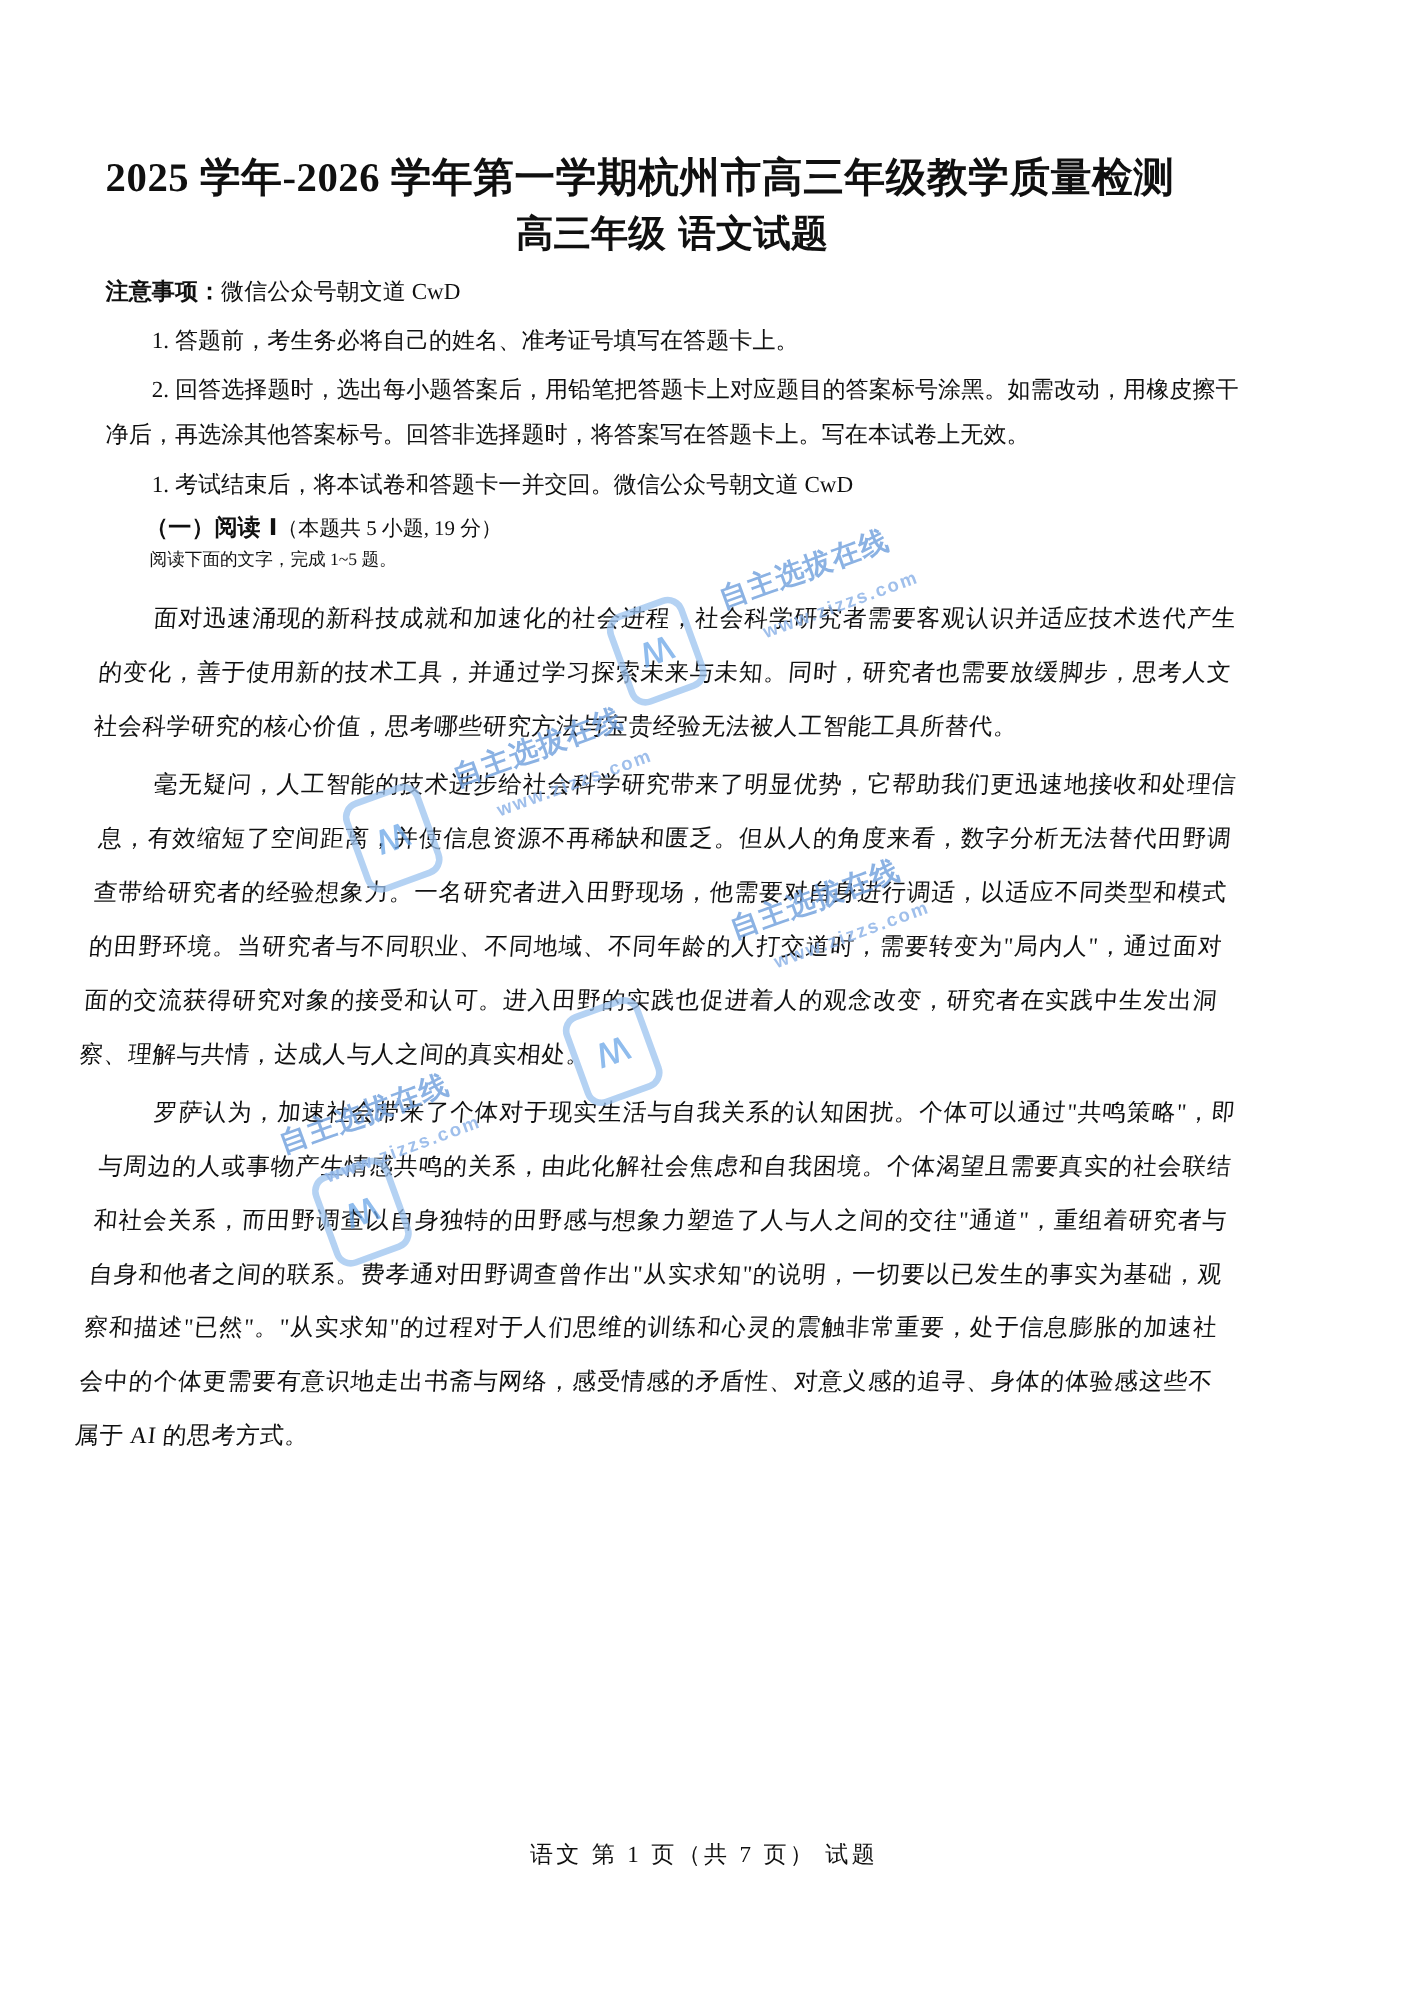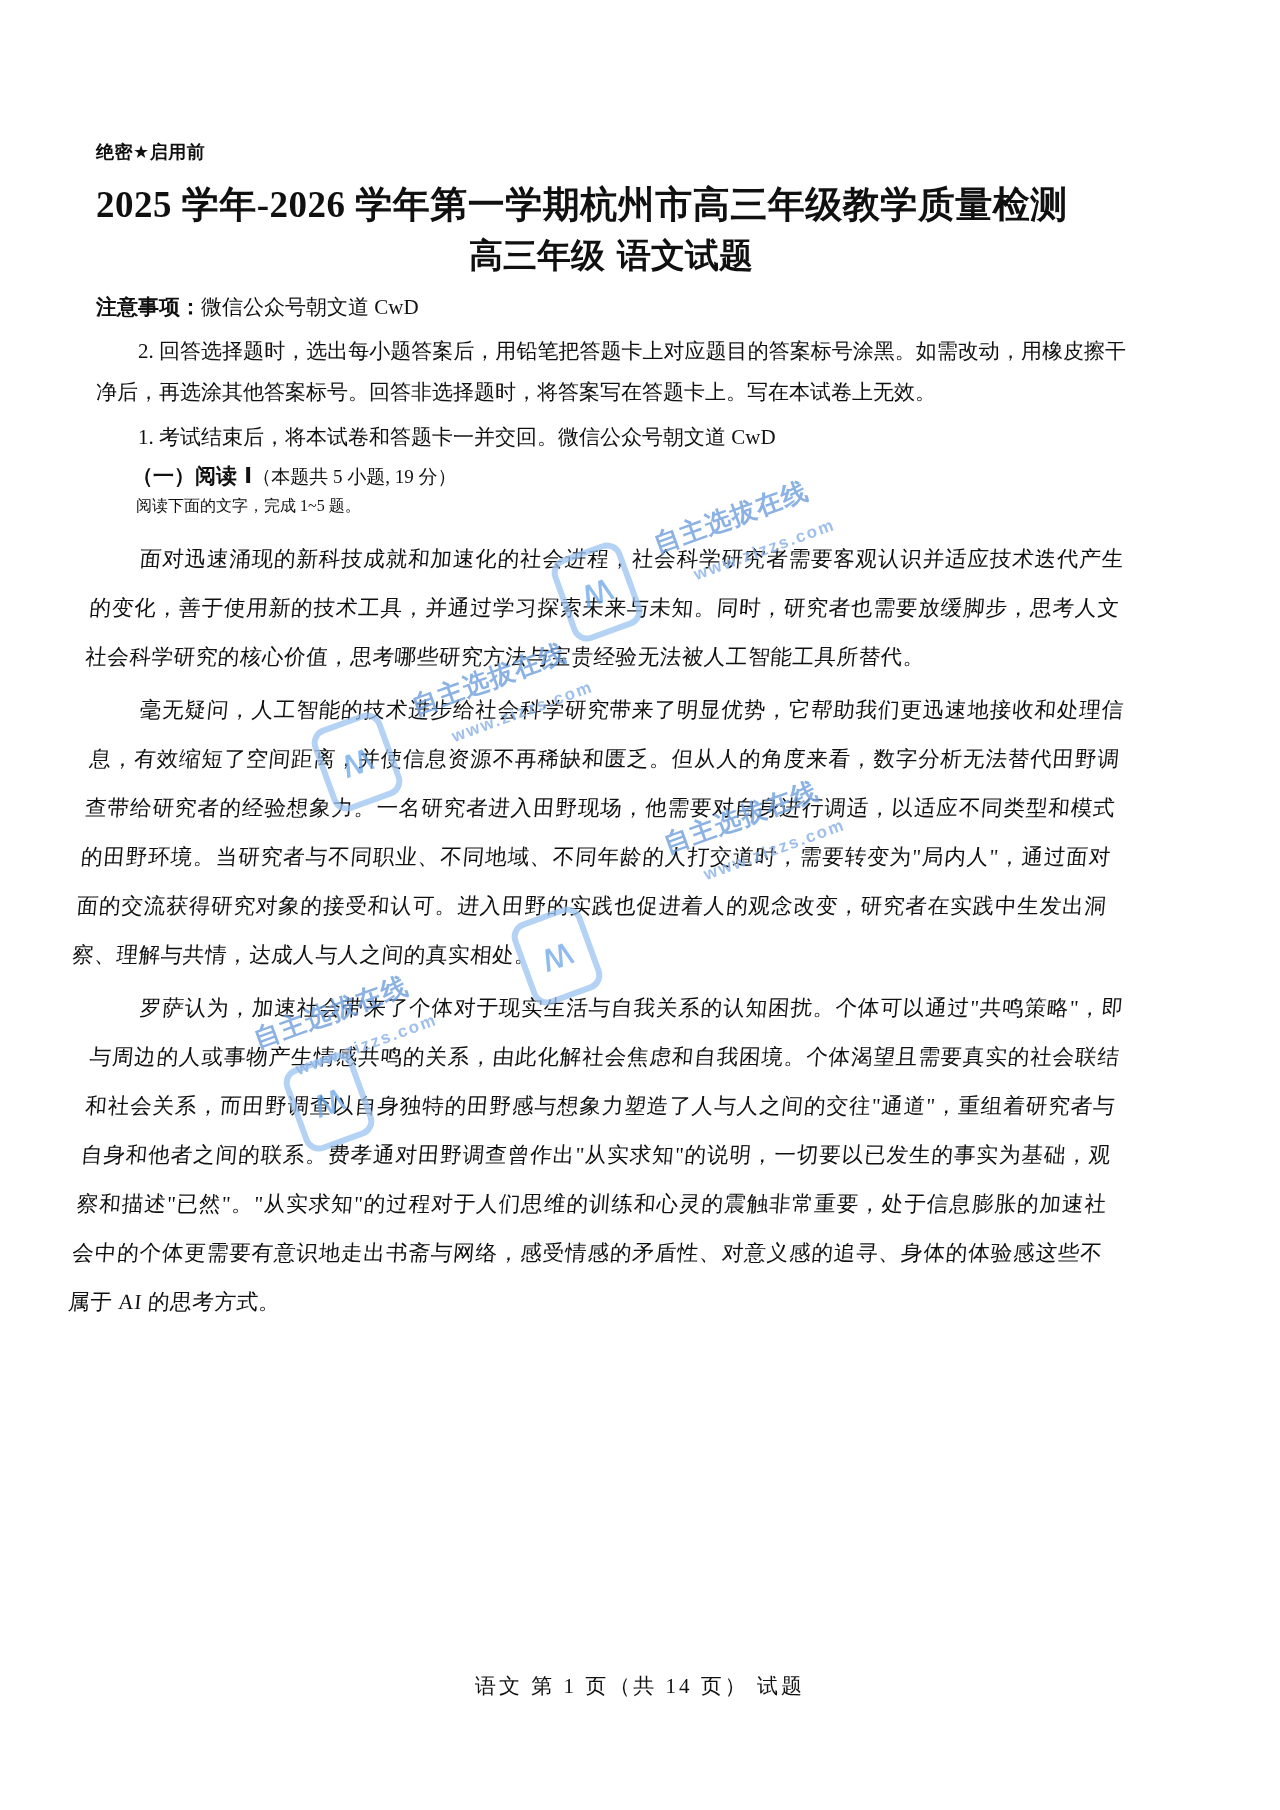--- a/index.html
+++ b/index.html
@@ -213,38 +213,38 @@
 
     <div class="wm wm-logo" style="left:292px; top:1058px; transform:rotate(-20deg);">
       <span>ʍ</span>
     </div>
     <div class="wm wm-text wm-cn" style="left:250px; top:995px; transform:rotate(-20deg);">自主选拔在线</div>
     <div class="wm wm-text wm-url" style="left:292px; top:1035px; transform:rotate(-20deg);">www.zizzs.com</div>
   </div>
 
   <div class="content">
 
-    <div class="secret-line">绝密★启用前</div>
 
     <h1 class="doc-title">2025 学年-2026 学年第一学期杭州市高三年级教学质量检测</h1>
     <h2 class="doc-subtitle">高三年级  语文试题</h2>
 
     <p class="notice-head">
       <b>注意事项：</b><span class="tail">微信公众号朝文道 CwD</span>
     </p>
 
+    <p class="notice-item">1. 答题前，考生务必将自己的姓名、准考证号填写在答题卡上。</p>
     <p class="notice-item">2. 回答选择题时，选出每小题答案后，用铅笔把答题卡上对应题目的答案标号涂黑。如需改动，用橡皮擦干净后，再选涂其他答案标号。回答非选择题时，将答案写在答题卡上。写在本试卷上无效。</p>
     <p class="notice-item">1. 考试结束后，将本试卷和答题卡一并交回。微信公众号朝文道 CwD</p>
 
 
     <p class="subsection-title">
       <b>（一）阅读 I</b><span class="small">（本题共 5 小题, 19 分）</span>
     </p>
 
     <p class="instruction">阅读下面的文字，完成 1~5 题。</p>
 
     <p class="passage">面对迅速涌现的新科技成就和加速化的社会进程，社会科学研究者需要客观认识并适应技术迭代产生的变化，善于使用新的技术工具，并通过学习探索未来与未知。同时，研究者也需要放缓脚步，思考人文社会科学研究的核心价值，思考哪些研究方法与宝贵经验无法被人工智能工具所替代。</p>
     <p class="passage">毫无疑问，人工智能的技术进步给社会科学研究带来了明显优势，它帮助我们更迅速地接收和处理信息，有效缩短了空间距离，并使信息资源不再稀缺和匮乏。但从人的角度来看，数字分析无法替代田野调查带给研究者的经验想象力。一名研究者进入田野现场，他需要对自身进行调适，以适应不同类型和模式的田野环境。当研究者与不同职业、不同地域、不同年龄的人打交道时，需要转变为"局内人"，通过面对面的交流获得研究对象的接受和认可。进入田野的实践也促进着人的观念改变，研究者在实践中生发出洞察、理解与共情，达成人与人之间的真实相处。</p>
     <p class="passage">罗萨认为，加速社会带来了个体对于现实生活与自我关系的认知困扰。个体可以通过"共鸣策略"，即与周边的人或事物产生情感共鸣的关系，由此化解社会焦虑和自我困境。个体渴望且需要真实的社会联结和社会关系，而田野调查以自身独特的田野感与想象力塑造了人与人之间的交往"通道"，重组着研究者与自身和他者之间的联系。费孝通对田野调查曾作出"从实求知"的说明，一切要以已发生的事实为基础，观察和描述"已然"。"从实求知"的过程对于人们思维的训练和心灵的震触非常重要，处于信息膨胀的加速社会中的个体更需要有意识地走出书斋与网络，感受情感的矛盾性、对意义感的追寻、身体的体验感这些不属于 AI 的思考方式。</p>
   </div>
 
-  <div class="footer">语文   第 1 页（共 14 页）   试题</div>
+  <div class="footer">语文   第 1 页（共 7 页）   试题</div>
 </div>
 
 </body></html>

